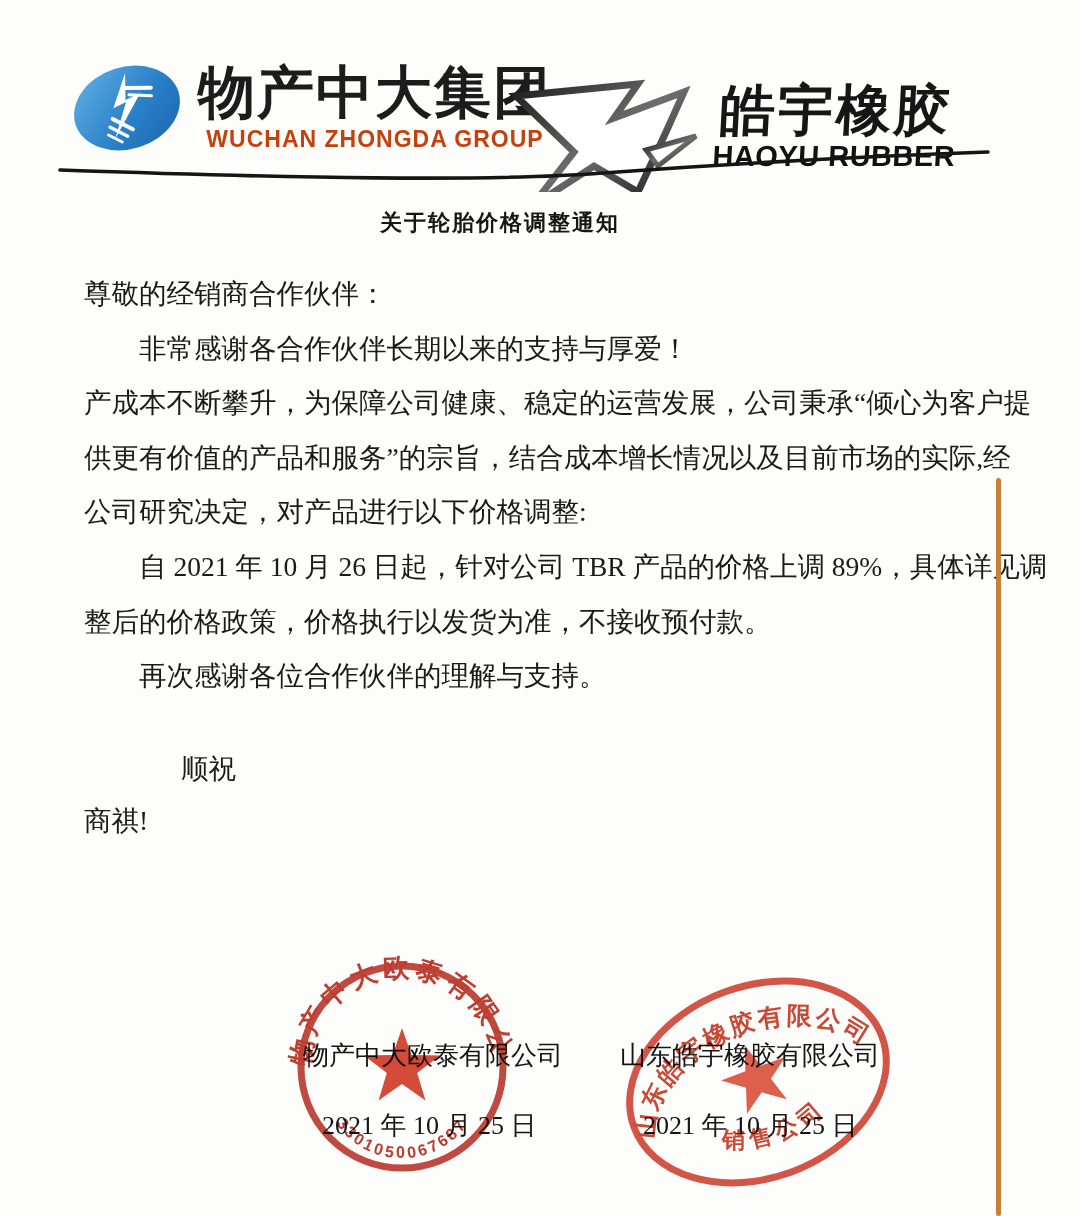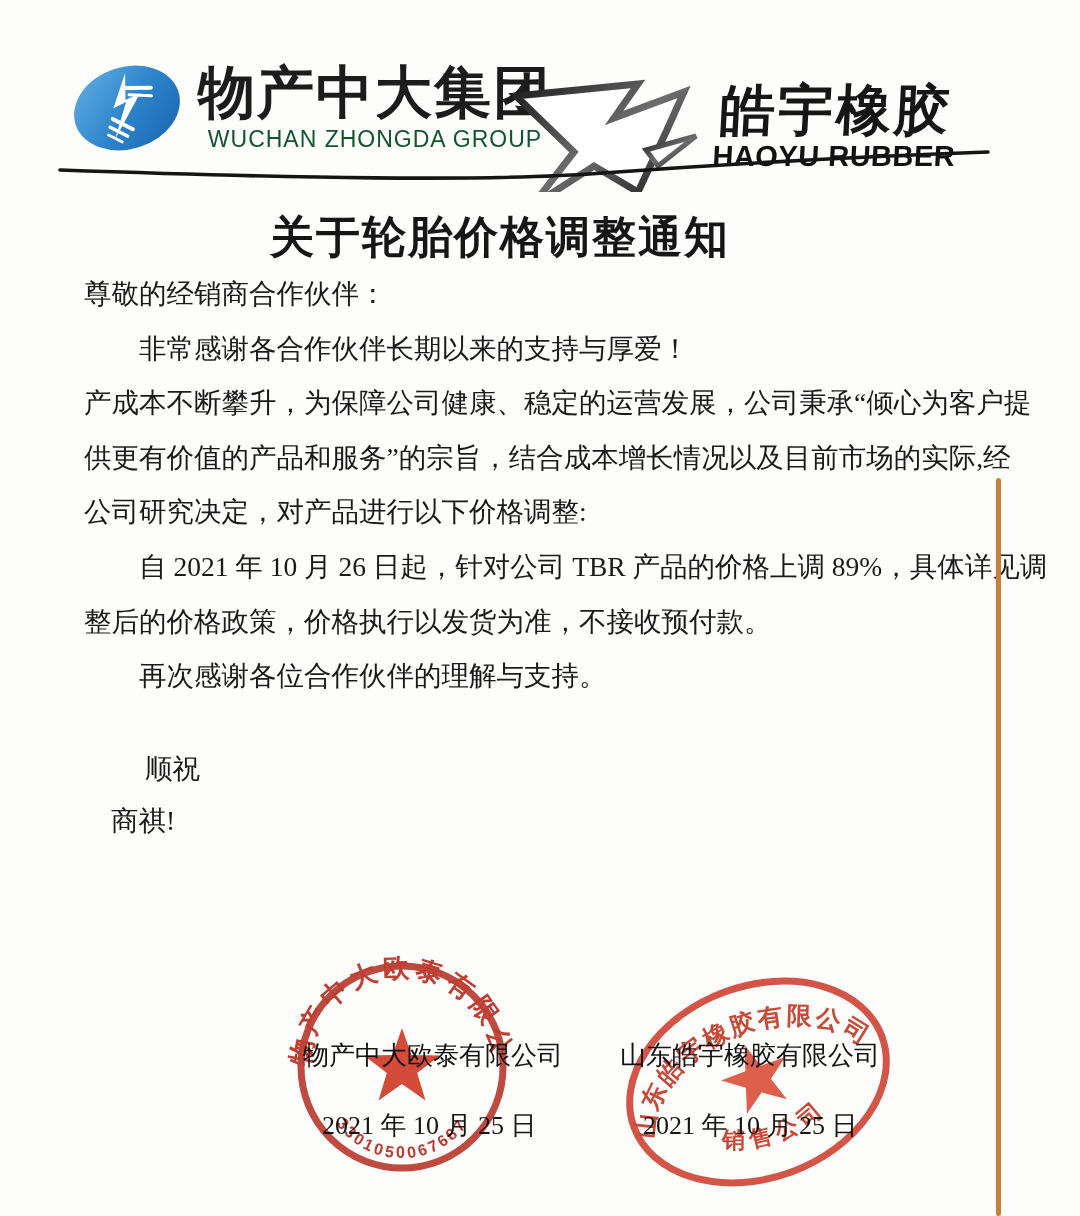--- a/index.html
+++ b/index.html
@@ -10,47 +10,47 @@
   }
   
   .logo-left{position:absolute;left:70px;top:58px;display:flex;align-items:flex-start;gap:10px;}
   .logo-left .mark{width:118px;height:100px;}
   .logo-left .txt{display:flex;flex-direction:column;align-items:center;margin-top:4px;}
   .logo-left .cn{
     font-family:"Liberation Serif","DejaVu Serif",serif;font-weight:700;
     font-size:57px;line-height:62px;letter-spacing:2px;color:#1c1c1c;white-space:nowrap;
   }
   .logo-left .en{
-    font-family:"Liberation Sans","DejaVu Sans",sans-serif;font-weight:400;
-    font-size:23px;letter-spacing:1px;color:#14532d;margin-top:2px;white-space:nowrap;
+    font-family:"Liberation Sans","DejaVu Sans",sans-serif;font-weight:700;
+    font-size:23px;letter-spacing:1px;color:#c2410c;margin-top:2px;white-space:nowrap;
   }
   .logo-right{position:absolute;left:498px;top:74px;display:flex;align-items:flex-start;gap:6px;}
   .logo-right .mark{width:210px;height:118px;}
   .logo-right .txt{display:flex;flex-direction:column;align-items:center;margin-top:6px;transform:skewX(-3deg);}
   .logo-right .cn{
     font-family:"Liberation Sans","DejaVu Sans",sans-serif;font-weight:900;
     font-size:55px;line-height:60px;letter-spacing:3px;color:#161616;white-space:nowrap;
   }
   .logo-right .en{
     font-family:"Liberation Sans","DejaVu Sans",sans-serif;font-weight:800;
     font-size:29px;letter-spacing:0.5px;color:#111;margin-top:0;white-space:nowrap;
   }
   .header-rule{position:absolute;left:58px;top:146px;width:935px;height:46px;}
   
   .doc-title{
     position:absolute;top:208px;left:0;width:1000px;text-align:center;
     font-family:"Liberation Sans","DejaVu Sans",sans-serif;
-    font-weight:900;font-size:44px;color:#161616;letter-spacing:2px;
+    font-weight:900;font-size:22px;color:#161616;letter-spacing:2px;
   }
   
   .body-text{position:absolute;left:84px;top:267px;width:874px;font-size:27.5px;line-height:54.6px;}
   .bl{white-space:nowrap;}
   .ind{text-indent:55px;}
-  .closing1{margin-top:40px;margin-left:61px;line-height:50px;}
-  .closing2{margin-top:2px;margin-left:27px;line-height:50px;}
+  .closing1{margin-top:40px;margin-left:97px;line-height:50px;}
+  .closing2{margin-top:2px;line-height:50px;}
   
   .sig-text{position:absolute;font-size:26px;white-space:nowrap;color:#151515;z-index:2;}
   .sig-company-left{left:303px;top:1038px;}
   .sig-date-left{left:322px;top:1108px;}
   .sig-company-right{left:620px;top:1038px;}
   .sig-date-right{left:643px;top:1108px;}
   .seal{position:absolute;z-index:3;mix-blend-mode:multiply;opacity:.92;}
   .seal-left{left:287px;top:952px;}
   .seal-right{left:598px;top:962px;}
   

